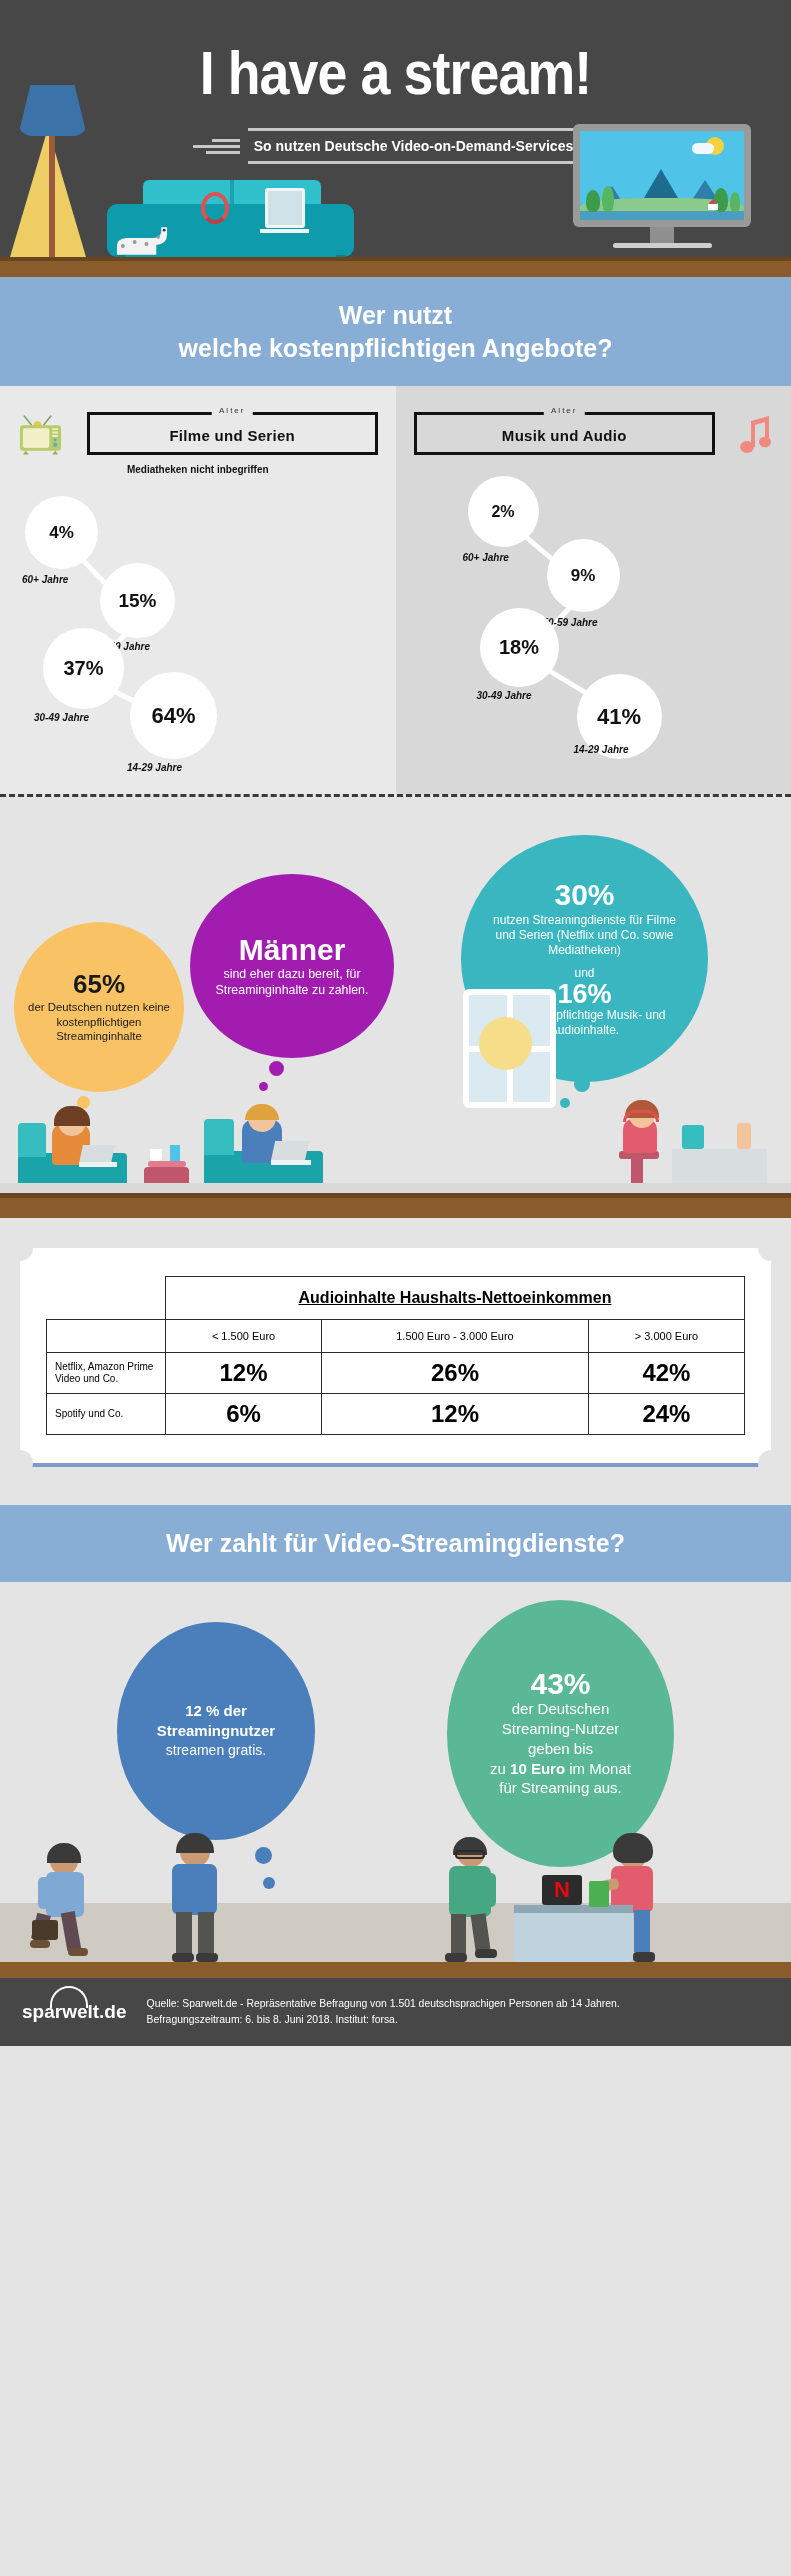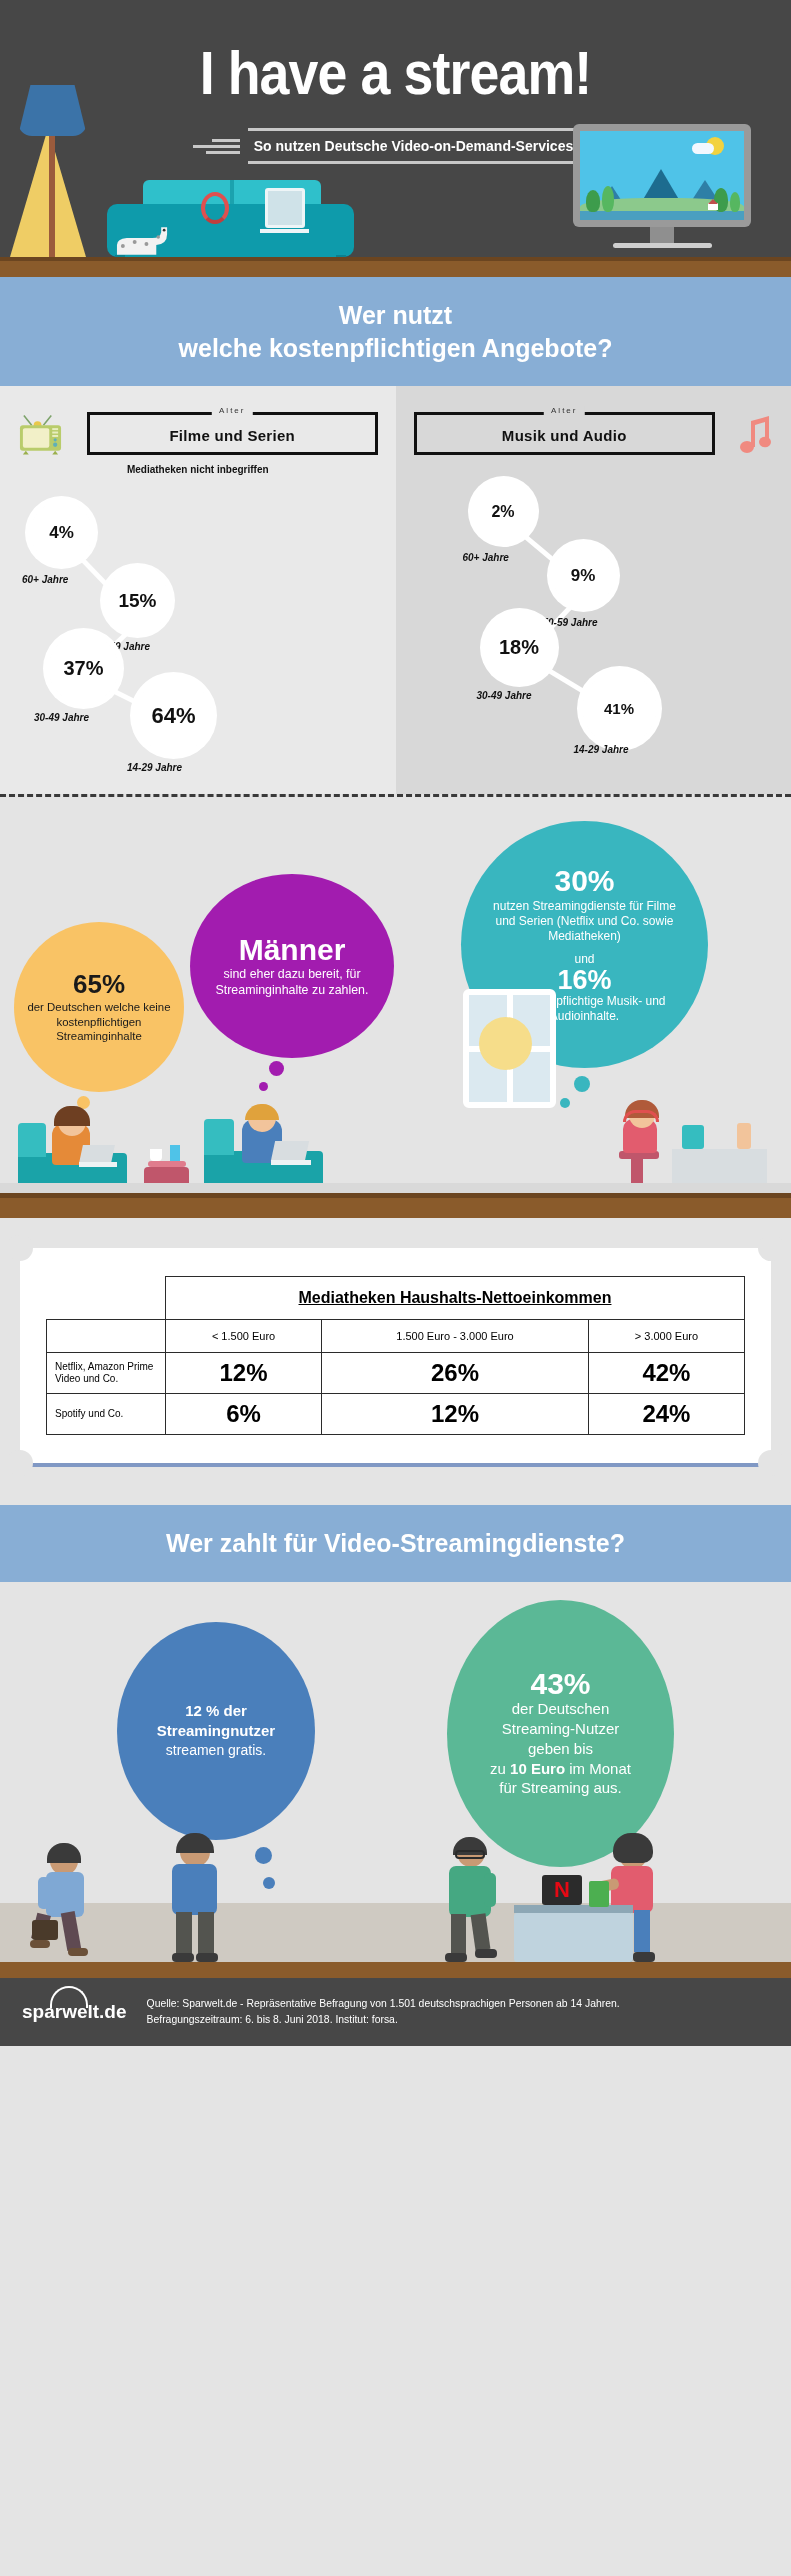--- a/index.html
+++ b/index.html
@@ -345,51 +345,51 @@
         <div class="bub" style="left:138px;top:77px;width:63px;height:63px;font-size:17px;">
           <span>9%</span>
         </div>
         <div class="bub-lbl" style="left:129px;top:150px;">50-59 Jahre</div>
 
         <div class="bub" style="left:71px;top:146px;width:69px;height:69px;font-size:20px;">
           <span>18%</span>
         </div>
         <div class="bub-lbl" style="left:63px;top:223px;">30-49 Jahre</div>
 
-        <div class="bub" style="left:168px;top:204px;width:75px;height:75px;font-size:15px;">
+        <div class="bub" style="left:168px;top:212px;width:75px;height:75px;font-size:22px;">
           <span>41%</span>
         </div>
         <div class="bub-lbl" style="left:160px;top:277px;">14-29 Jahre</div>
       </div>
     </div>
   </div>
 
   <div class="stmt-section dashed-top">
     <div class="stmt-scene">
 
-      <div class="circle c-teal" style="left:461px;top:8px;width:247px;height:247px;padding:0 22px;">
+      <div class="circle c-teal" style="left:461px;top:22px;width:247px;height:247px;padding:0 22px;">
         <div style="font-size:30px;font-weight:bold;line-height:1.05;">30%</div>
         <div style="font-size:12px;line-height:1.25;margin-top:3px;">nutzen Streamingdienste für Filme und Serien (Netflix und Co. sowie Mediatheken)</div>
         <div style="font-size:12px;margin-top:8px;">und</div>
         <div style="font-size:27px;font-weight:bold;line-height:1.05;">16%</div>
         <div style="font-size:12px;line-height:1.25;">für kostenpflichtige Musik- und Audioinhalte.</div>
       </div>
       <div class="tail c-teal" style="left:574px;top:263px;width:16px;height:16px;"></div>
       <div class="tail c-teal" style="left:560px;top:285px;width:10px;height:10px;"></div>
 
       <div class="circle c-red" style="left:190px;top:61px;width:204px;height:184px;padding:0 18px;">
         <div style="font-size:30px;font-weight:bold;line-height:1.05;">Männer</div>
         <div style="font-size:12.4px;line-height:1.25;margin-top:2px;">sind eher dazu bereit, für Streaminginhalte zu zahlen.</div>
       </div>
       <div class="tail c-red" style="left:269px;top:248px;width:15px;height:15px;"></div>
       <div class="tail c-red" style="left:259px;top:269px;width:9px;height:9px;"></div>
 
       <div class="circle c-yellow" style="left:14px;top:109px;width:170px;height:170px;padding:0 12px;">
         <div style="font-size:26px;font-weight:bold;line-height:1.05;">65%</div>
-        <div style="font-size:11.4px;line-height:1.25;margin-top:2px;">der Deutschen welche keine kostenpflichtigen Streaminginhalte</div>
+        <div style="font-size:11.4px;line-height:1.25;margin-top:2px;">der Deutschen nutzen keine kostenpflichtigen Streaminginhalte</div>
       </div>
       <div class="tail c-yellow" style="left:77px;top:283px;width:13px;height:13px;"></div>
 
       <div style="position:absolute;left:463px;top:176px;width:93px;height:119px;background:#dbe9f0;border:6px solid #fff;border-radius:6px;">
         <div style="position:absolute;left:0;right:0;top:50%;height:6px;background:#fff;margin-top:-3px;"></div>
         <div style="position:absolute;top:0;bottom:0;left:50%;width:6px;background:#fff;margin-left:-3px;"></div>
         <div style="position:absolute;left:10px;top:22px;width:53px;height:53px;background:#f6dd8a;border-radius:50%;"></div>
       </div>
 
       <div style="position:absolute;left:0;right:0;bottom:25px;height:77px;">
@@ -442,21 +442,21 @@
   </div>
 
   <div class="table-wrap">
     <div class="ticket">
       <div class="notch bl"></div>
         <div class="notch br"></div>
       <table class="income">
         <tbody>
             <tr>
           <td class="blank"></td>
-          <td class="th-main" colspan="3">Mediatheken Haushalts-Nettoeinkommen</td>
+          <td class="th-main" colspan="3">Audioinhalte Haushalts-Nettoeinkommen</td>
         </tr>
         <tr>
           <td></td>
           <td class="th-sub">&lt; 1.500 Euro</td>
           <td class="th-sub">1.500 Euro - 3.000 Euro</td>
           <td class="th-sub">&gt; 3.000 Euro</td>
         </tr>
         <tr>
           <td class="row-label">Netflix, Amazon Prime Video und Co.</td>
           <td class="val">12%</td>

